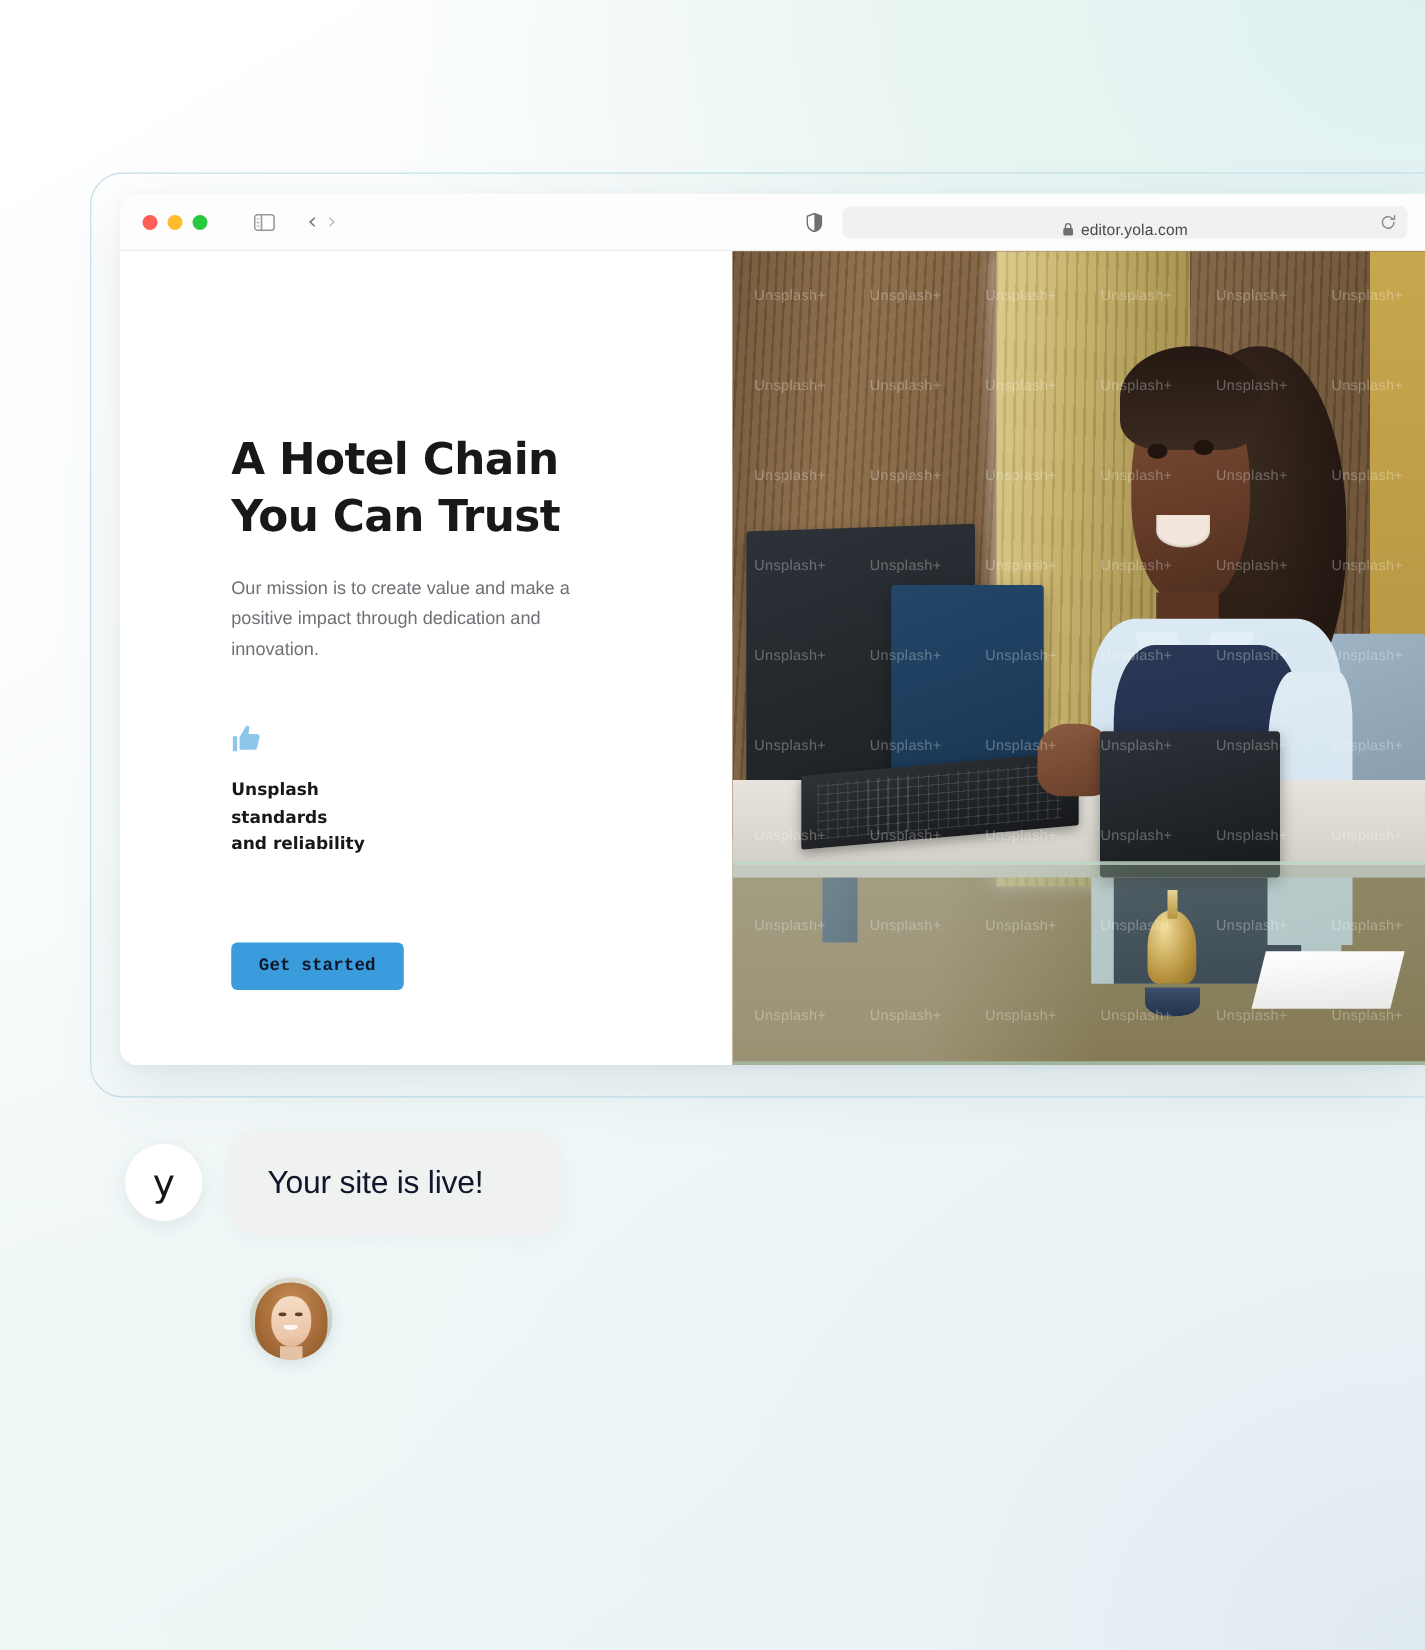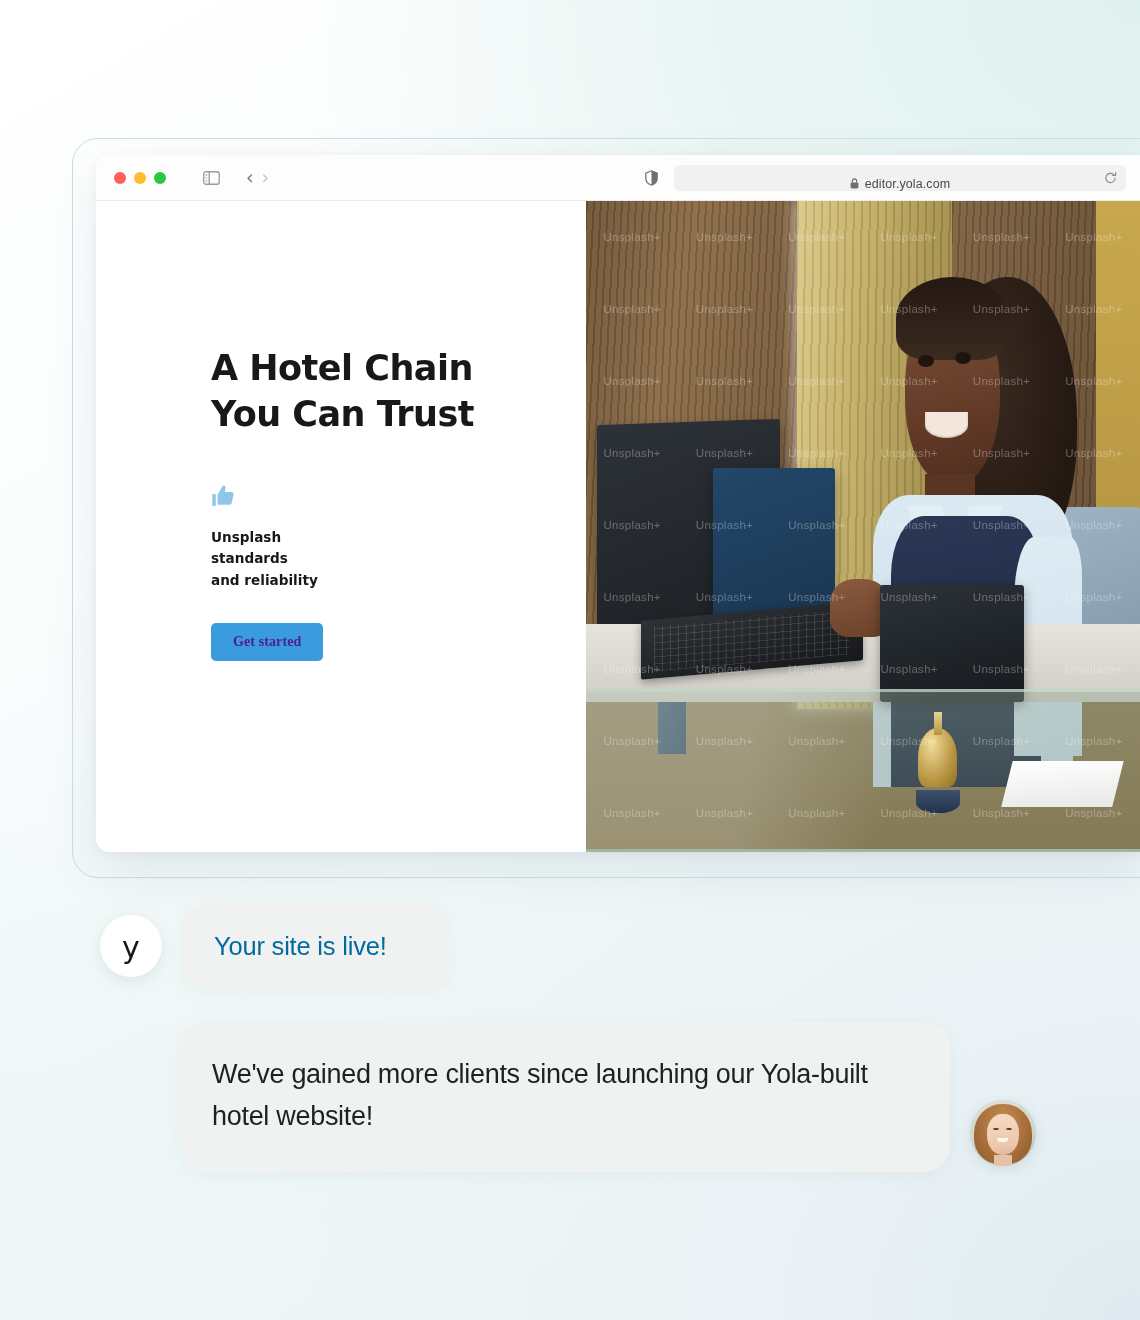--- a/index.html
+++ b/index.html
@@ -103,21 +103,21 @@
   .site {
     position: relative;
     height: 651px;
     display: flex;
     background: #fff;
   }
 
   .site-left {
     width: 490px;
     flex: 0 0 490px;
-    padding: 145px 0 0 115px;
+    padding: 145px 0 0 89px;
     background: #fff;
   }
 
   .hero-title {
     font-family: "DejaVu Sans", sans-serif;
     font-size: 35px;
     font-weight: 700;
     line-height: 1.3;
     letter-spacing: -.5px;
     color: #17181a;
@@ -147,30 +147,30 @@
   .feat-label {
     font-family: "DejaVu Sans", sans-serif;
     font-size: 13.6px;
     font-weight: 700;
     line-height: 1.58;
     color: #17181a;
     white-space: pre-line;
   }
 
   .cta {
-    margin-top: 32px;
+    margin-top: 68px;
     display: inline-flex;
     align-items: center; justify-content: center;
     height: 38px;
     padding: 0 22px;
     border: none;
     border-radius: 5px;
     background: #3a9bdd;
-    color: #4c1d95;
-    font-family: Liberation Serif, serif;
+    color: #0f172a;
+    font-family: Liberation Mono, monospace;
     font-size: 14px;
     font-weight: 700;
     letter-spacing: .1px;
     cursor: pointer;
   }
 
   
   .site-right {
     position: relative;
     flex: 1;
@@ -389,21 +389,21 @@
     border-radius: 22px;
     box-shadow: 0 3px 16px rgba(95,125,135,.07);
   }
   .bubble-1 {
     margin-left: 20px;
     padding: 26px 32px;
     min-width: 268px;
   }
   .bubble-1 .bubble-text {
     font-size: 25.5px;
-    color: #0369a1;
+    color: #0f172a;
     line-height: 1.2;
     letter-spacing: -.2px;
   }
 
   .chat-row-2 {
     position: absolute; left: 180px; top: 117px;
     display: flex; align-items: flex-end;
   }
   .bubble-2 {
     width: 770px;
@@ -517,20 +517,21 @@
       </div>
     </div>
 
     <div class="site">
 
       <div class="site-left">
 
         <h1 class="hero-title">A Hotel Chain
 You Can Trust</h1>
 
+        <p class="hero-sub">Our mission is to create value and make a positive impact through dedication and innovation.</p>
 
         <div class="features">
 
           <div class="feature">
             <span class="feat-ico">
               <svg width="26" height="26" viewBox="0 0 24 24" fill="currentColor">
                 <path d="M1.2 10.2h3.2v11H1.2z"></path>
                 <path d="M6.1 10.9 L10.6 3.1 c.4-.7 1.3-.9 2-.5.6.3.9 1 .8 1.7l-.7 4.1h6.1c1.3 0 2.3 1.2 2 2.5l-1.6 7.4c-.2 1-1.1 1.8-2.2 1.8H6.1z"></path>
               </svg>
             </span>
@@ -650,23 +651,20 @@
     <div class="chat-row-1">
       <div class="yola-avatar">
         <span class="yola-mark">y</span>
       </div>
       <div class="bubble bubble-1">
         <div class="bubble-text">Your site is live!</div>
       </div>
     </div>
 
     <div class="chat-row-2">
-      <div class="bubble bubble-2">
-        <div class="bubble-text">We've gained more clients since launching our Yola-built hotel website!</div>
-      </div>
       <div class="client-avatar">
         <div class="ca-bg"></div>
         <div class="ca-hair"></div>
         <div class="ca-face"></div>
         <div class="ca-eye l"></div>
         <div class="ca-eye r"></div>
         <div class="ca-smile"></div>
         <div class="ca-neck"></div>
       </div>
     </div>

